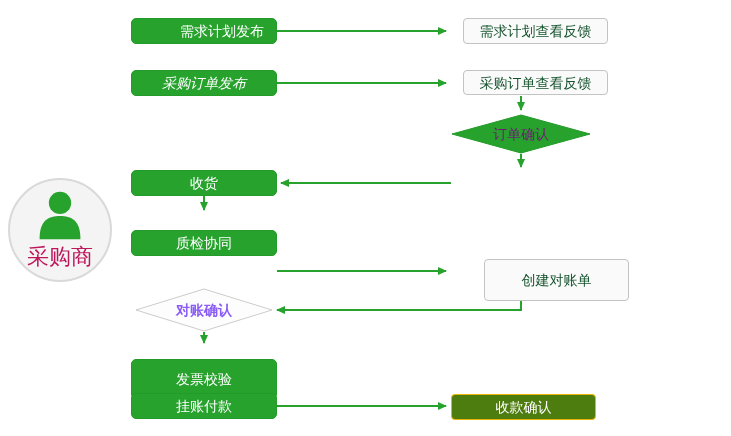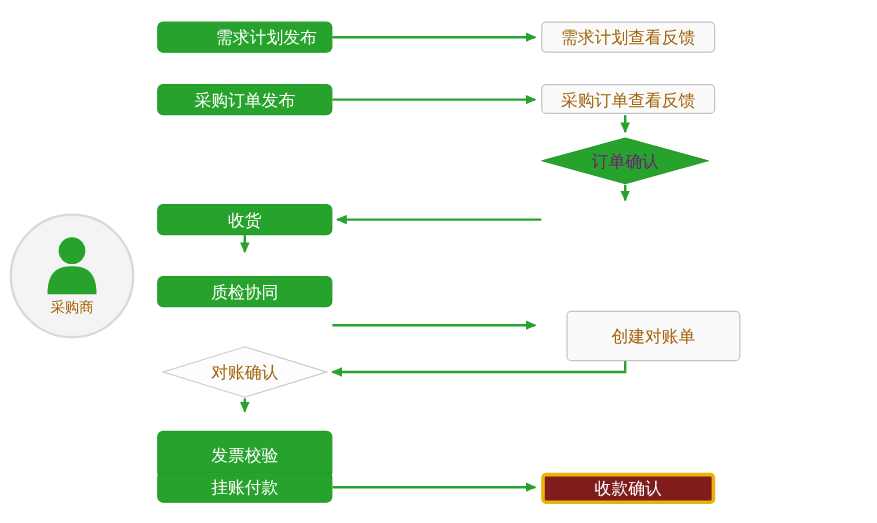--- a/index.html
+++ b/index.html
@@ -7,37 +7,37 @@
     position:relative; width:731px; height:436px; background:#ffffff;
     font-family:"Liberation Sans", sans-serif; overflow:hidden;
   }
   .wires { position:absolute; left:0; top:0; width:731px; height:436px; pointer-events:none; }
   .node {
     position:absolute; box-sizing:border-box;
     display:flex; align-items:center; justify-content:center;
     font-size:14px; line-height:1; white-space:nowrap;
   }
   .node.green { background:#27a32d; color:#ffffff; border:1px solid #239a29; border-radius:5px; }
-  .node.light { background:#fafafa; color:#a16207; border:1px solid #c3c3c3; border-radius:4px; }
-  .node.red   { background:#7f1d1d; color:#ffffff; border:3px solid #eab308; border-radius:4px; }
+  .node.light { background:#fafafa; color:#14532d; border:1px solid #c3c3c3; border-radius:4px;margin-left:12px; }
+  .node.red   { background:#4d7c0f; color:#ffffff; border:1px solid #eab308; border-radius:4px; }
   .diamond { position:absolute; }
   .diamond svg { position:absolute; left:0; top:0; width:100%; height:100%; }
   .diamond .lbl {
     position:absolute; left:0; top:0; right:0; bottom:0;
     display:flex; align-items:center; justify-content:center;
     font-size:14px; line-height:1; white-space:nowrap;
   }
   .diamond .lbl.white { color:#701a75; }
-  .diamond .lbl.dark  { color:#a16207; }
+  .diamond .lbl.dark  { color:#8b5cf6;font-weight:bold; }
   .circle {
     position:absolute; width:104px; height:104px; border-radius:50%;
     background:#f4f4f4; border:2px solid #d9d9d9; box-sizing:border-box;
     display:flex; flex-direction:column; align-items:center; justify-content:center;
   }
-  .circle .cap { font-size:12px; color:#a16207; margin-top:1px; }
+  .circle .cap { font-size:22px; color:#be185d; margin-top:1px; }
   .circle .icn { width:58px; height:52px; }
 </style>
 </head>
 <body>
 
 <div class="canvas">
 
   <svg class="wires" viewBox="0 0 731 436">
     <defs>
       <marker id="ah" markerWidth="9" markerHeight="8" refX="8" refY="4" orient="auto" markerUnits="userSpaceOnUse">
@@ -63,21 +63,21 @@
   <div class="circle" style="left:8px; top:178px;">
     <svg class="icn" viewBox="0 0 60 56">
       <circle cx="30" cy="15" r="12" fill="#27a32d"></circle>
       <path d="M8 54 C8 33 18 29 30 29 C42 29 52 33 52 54 Z" fill="#27a32d"></path>
     </svg>
     <div class="cap">采购商</div>
   </div>
 
 
   <div class="node green" style="left:131px; top:18px;  width:146px; height:26px;padding-left:36px;">需求计划发布</div>
-  <div class="node green" style="left:131px; top:70px;  width:146px; height:26px;">采购订单发布</div>
+  <div class="node green" style="left:131px; top:70px;  width:146px; height:26px;font-style:italic;">采购订单发布</div>
   <div class="node green" style="left:131px; top:170px; width:146px; height:26px;">收货</div>
   <div class="node green" style="left:131px; top:214px; width:146px; height:26px;margin-top:16px;">质检协同</div>
   <div class="node green" style="left:131px; top:347px; width:146px; height:40px;margin-top:12px;">发票校验</div>
   <div class="node green" style="left:131px; top:393px; width:146px; height:26px;">挂账付款</div>
 
   <div class="node light" style="left:451px; top:18px;  width:145px; height:26px;">需求计划查看反馈</div>
   <div class="node light" style="left:451px; top:70px;  width:145px; height:25px;">采购订单查看反馈</div>
   <div class="node light" style="left:472px; top:259px; width:145px; height:42px;">创建对账单</div>
   <div class="node red" style="left:451px; top:394px; width:145px; height:26px;">收款确认</div>
 

